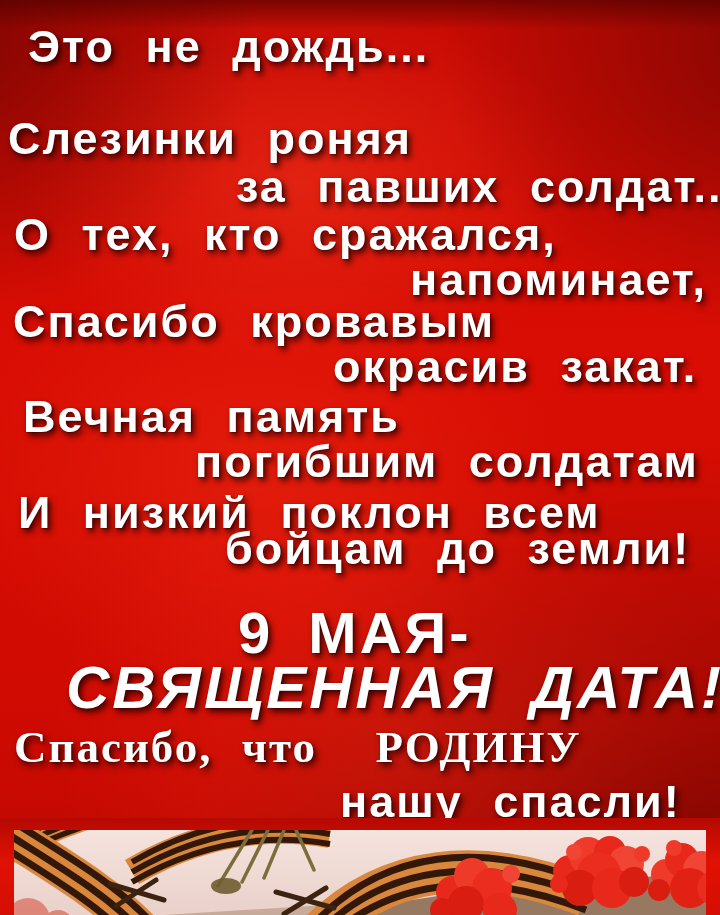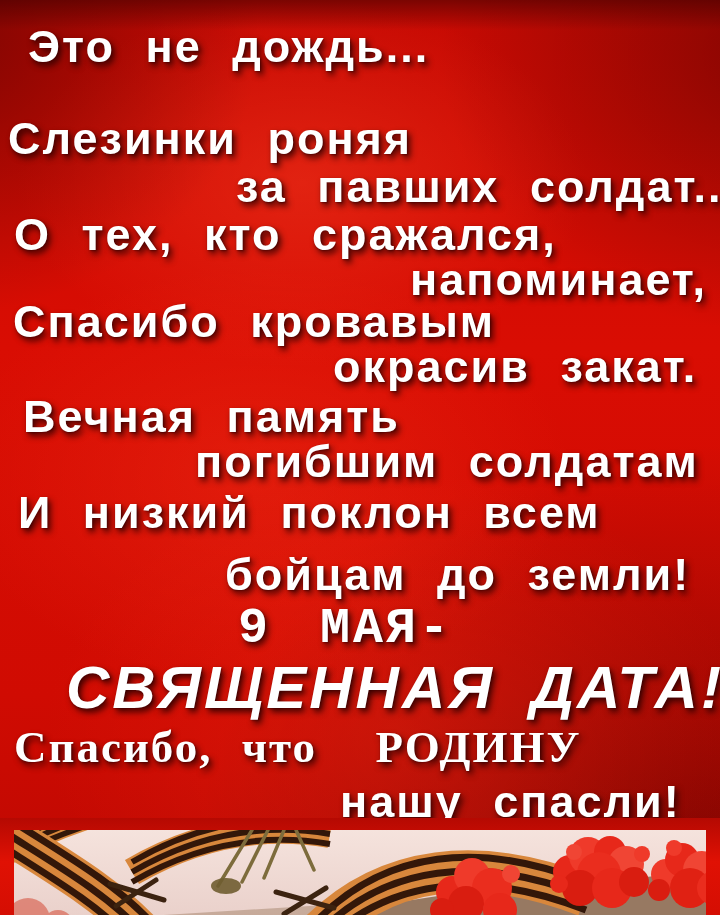--- a/index.html
+++ b/index.html
@@ -22,21 +22,21 @@
     position:absolute;
     color:#ffffff;
     font-weight:700;
     font-size:45px;
     line-height:1;
     letter-spacing:2px;
     word-spacing:16px;
     white-space:pre;
     text-shadow:3px 4px 6px rgba(45,0,0,.9), 1px 1px 2px rgba(90,0,0,.7);
   }
-  .sz-may{font-size:50px;letter-spacing:3px;font-family:Liberation Mono, monospace;}
+  .sz-may{font-size:58px;letter-spacing:3px;}
   .sz-date{font-size:60px;letter-spacing:3px;font-style:italic;}
   .photo-frame{
     position:absolute;left:0;top:818px;width:720px;height:97px;
     background:linear-gradient(180deg,#b50902 0%,#e01104 45%,#d50e03 100%);
   }
   .photo{
     position:absolute;left:14px;top:12px;width:692px;height:85px;
     overflow:hidden;
     box-shadow:inset 0 1px 3px rgba(100,0,0,.55);
   }
@@ -50,21 +50,21 @@
   <div class="line" style="left:28px;top:24px;">Это не дождь...</div>
   <div class="line" style="left:8px;top:116px;">Слезинки роняя</div>
   <div class="line" style="left:236px;top:164px;">за павших солдат..</div>
   <div class="line" style="left:14px;top:212px;">О тех, кто сражался,</div>
   <div class="line" style="left:410px;top:257px;">напоминает,</div>
   <div class="line" style="left:13px;top:299px;">Спасибо кровавым</div>
   <div class="line" style="left:333px;top:344px;">окрасив закат.</div>
   <div class="line" style="left:23px;top:394px;">Вечная память</div>
   <div class="line" style="left:195px;top:439px;">погибшим солдатам</div>
   <div class="line" style="left:18px;top:490px;">И низкий поклон всем</div>
-  <div class="line" style="left:225px;top:552px;">бойцам до земли!</div>
+  <div class="line" style="left:225px;top:526px;">бойцам до земли!</div>
   <div class="line sz-may" style="left:238px;top:604px;">9 МАЯ-</div>
   <div class="line sz-date" style="left:66px;top:658px;">СВЯЩЕННАЯ ДАТА!</div>
   <div class="line" style="left:14px;top:725px;font-family:Liberation Serif, serif;">Спасибо, что  РОДИНУ</div>
   <div class="line" style="left:340px;top:779px;">нашу спасли!</div>
 
   <div class="photo-frame">
     <div class="photo">
       <svg viewBox="0 0 692 85" width="692" height="85" preserveAspectRatio="none">
         <defs>
           <linearGradient id="pk" x1="0" y1="0" x2="0" y2="1">

